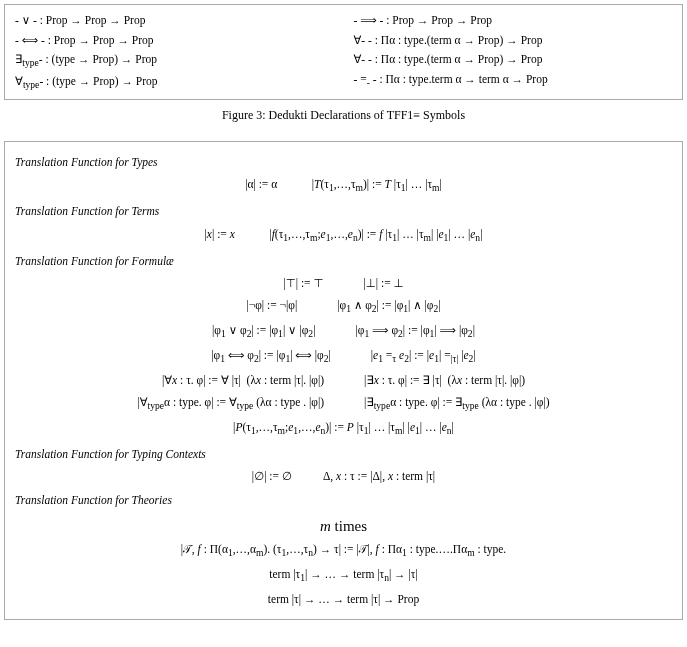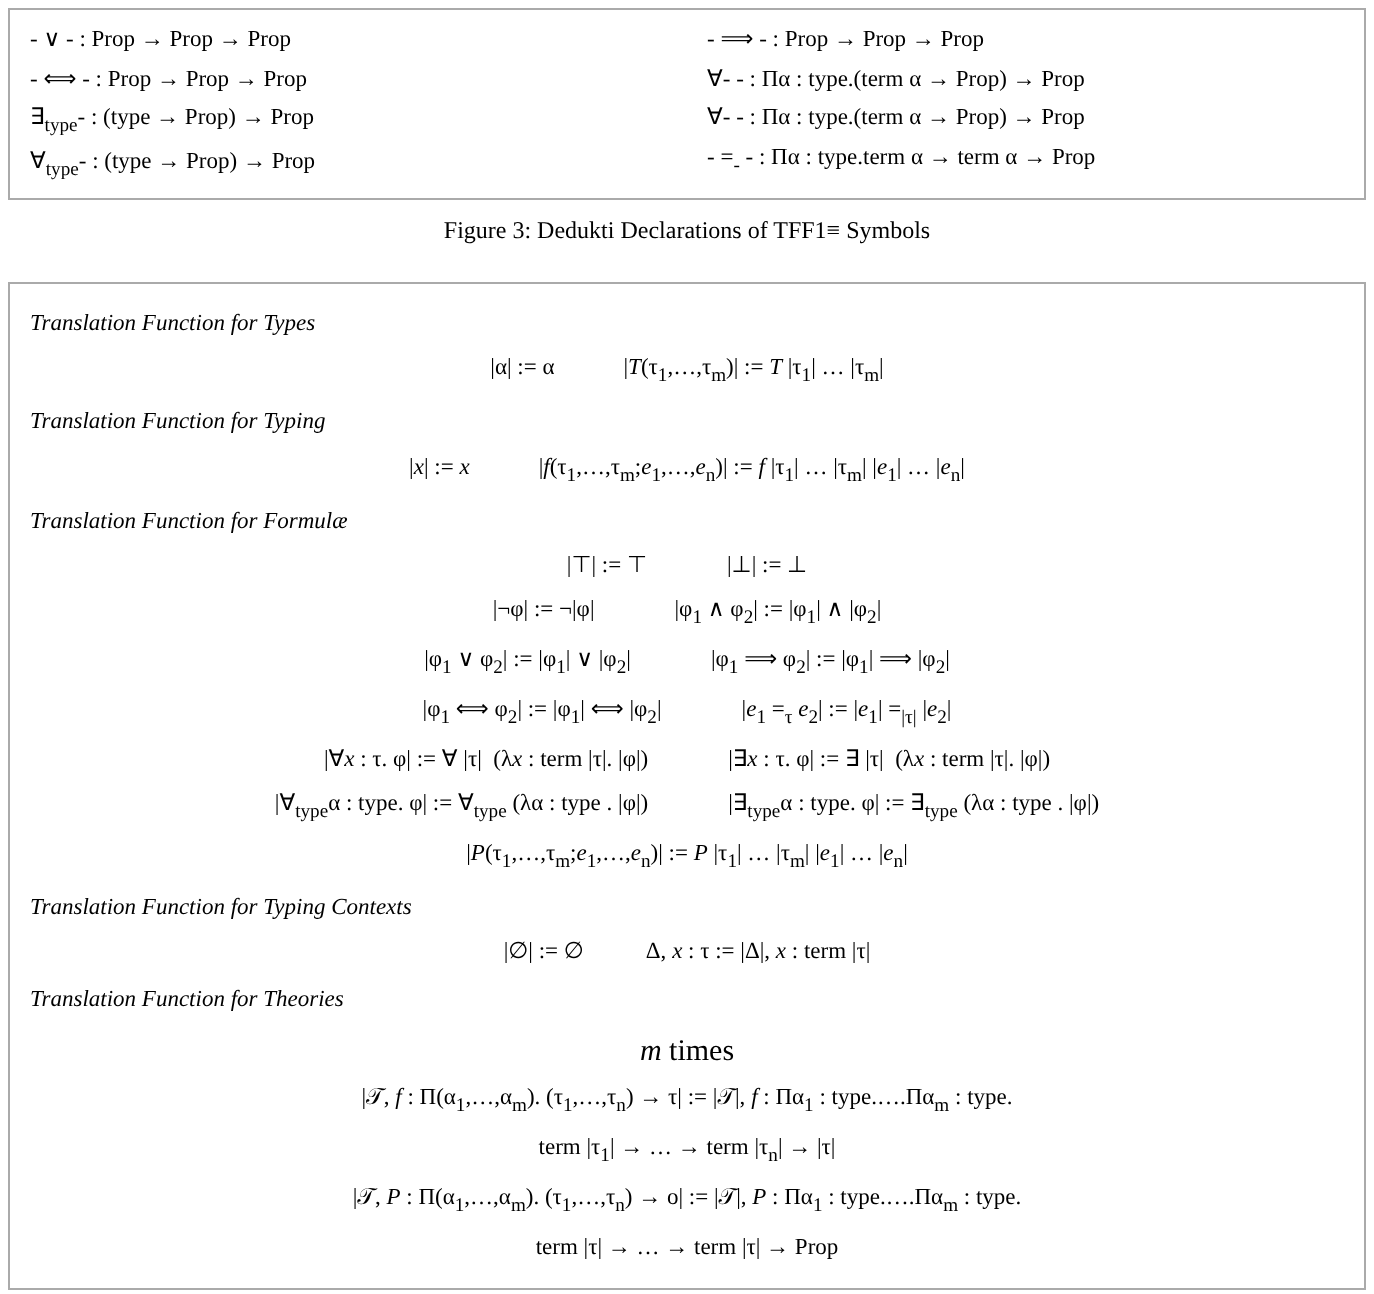--- a/index.html
+++ b/index.html
@@ -85,21 +85,21 @@
 
   <div class="section-title">
     <span>Translation Function for Types</span>
   </div>
   <div class="math-row">
     |α| := α &nbsp;&nbsp;&nbsp;&nbsp;&nbsp;&nbsp;&nbsp;&nbsp;&nbsp;&nbsp;
     |<i>T</i>(τ<sub>1</sub>,…,τ<sub>m</sub>)| := <i>T</i> |τ<sub>1</sub>| … |τ<sub>m</sub>|
   </div>
 
   <div class="section-title">
-    <span>Translation Function for Typing</span>
+    <span>Translation Function for Terms</span>
   </div>
   <div class="math-row">
     |<i>x</i>| := <i>x</i> &nbsp;&nbsp;&nbsp;&nbsp;&nbsp;&nbsp;&nbsp;&nbsp;&nbsp;&nbsp;
     |<i>f</i>(τ<sub>1</sub>,…,τ<sub>m</sub>;<i>e</i><sub>1</sub>,…,<i>e</i><sub>n</sub>)| := <i>f</i> |τ<sub>1</sub>| … |τ<sub>m</sub>| |<i>e</i><sub>1</sub>| … |<i>e</i><sub>n</sub>|
   </div>
 
   <div class="section-title">
     <span>Translation Function for Formulæ</span>
   </div>
   <div class="math-row-wide">
@@ -146,19 +146,16 @@
       <i>m</i> times
     </div>
   </div>
   <div class="math-row">
     |𝒯, <i>f</i> : Π(α<sub>1</sub>,…,α<sub>m</sub>). (τ<sub>1</sub>,…,τ<sub>n</sub>) → τ| := |𝒯|, <i>f</i> : Πα<sub>1</sub> : type.….Πα<sub>m</sub> : type.
   </div>
   <div class="math-row">
     term |τ<sub>1</sub>| → … → term |τ<sub>n</sub>| → |τ|
   </div>
   <div class="math-row">
-    |𝒯, <i>P</i> : Π(α<sub>1</sub>,…,α<sub>m</sub>). (τ<sub>1</sub>,…,τ<sub>n</sub>) → ο| := |𝒯|, <i>P</i> : Πα<sub>1</sub> : type.….Πα<sub>m</sub> : type.
-  </div>
-  <div class="math-row">
     term |τ| → … → term |τ| → Prop
   </div>
 
 </div>
 
 </body></html>

